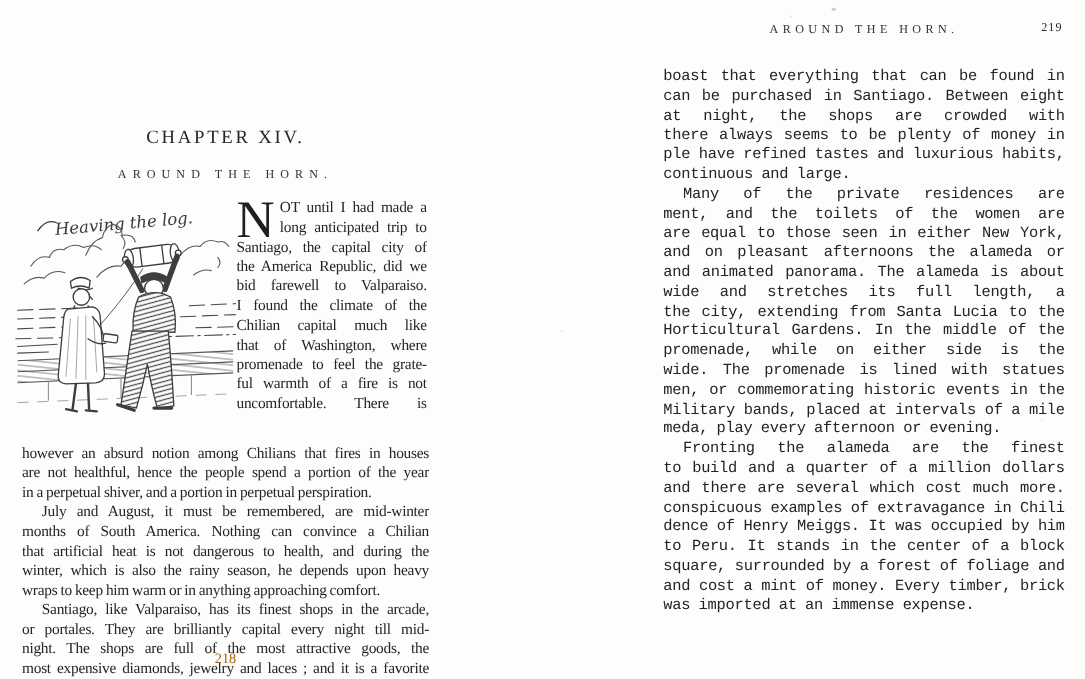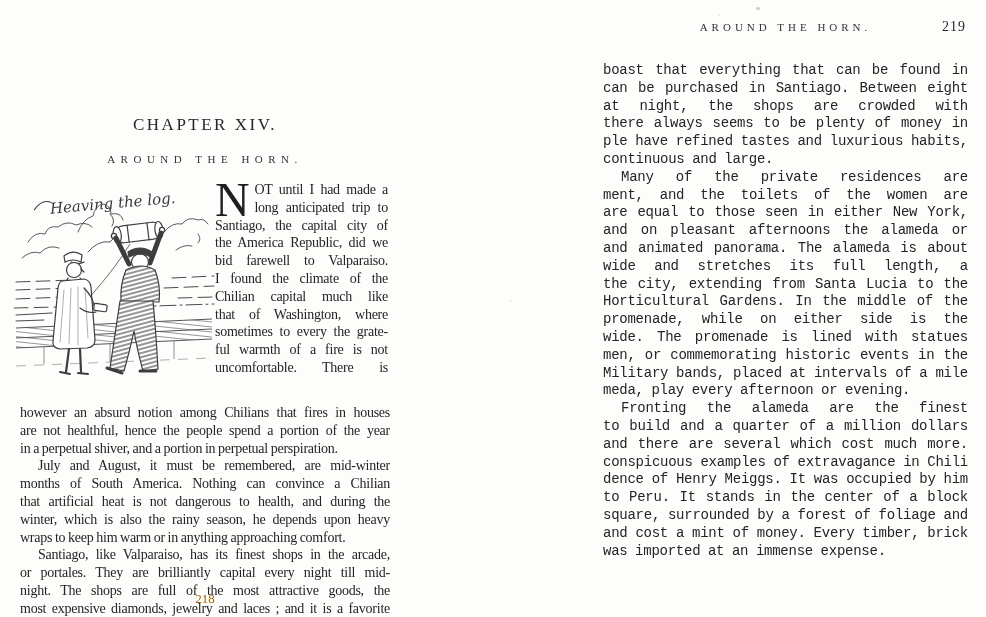--- a/index.html
+++ b/index.html
@@ -25,21 +25,21 @@
     text-align:center; font-size:11px; letter-spacing:5.5px; color:#333;
   }
   .running-head {
     position:absolute; left:110px; top:19px; width:365px; height:18px;
   }
   .running-head .rh-title {
     position:absolute; left:0; right:0; text-align:center;
     font-size:11px; letter-spacing:4px; color:#333; top:2px;
   }
   .running-head .rh-folio {
-    position:absolute; right:2px; top:0; font-size:14px; letter-spacing:1px; color:#262626;
+    position:absolute; right:2px; top:0; font-size:11px; letter-spacing:1px; color:#262626;
   }
   .folio-left {
     position:absolute; left:20px; top:591px; width:370px;
     text-align:center; font-size:13px; color:#a16207;
   }
 
   .bodytext { font-size:14px; letter-spacing:-0.25px; word-spacing:-0.5px; color:#242424; }
   .tline {
     height:17.8px; line-height:17.8px; overflow:hidden;
     text-align:justify; text-align-last:justify;
@@ -177,21 +177,21 @@
       <span class="dropcap">N</span>
       <div>
           <div class="tline">OT until I had made a</div>
           <div class="tline">long anticipated trip to</div>
           <div class="tline">Santiago, the capital city of</div>
           <div class="tline">the America Republic, did we</div>
           <div class="tline">bid farewell to Valparaiso.</div>
           <div class="tline">I found the climate of the</div>
           <div class="tline">Chilian capital much like</div>
           <div class="tline">that of Washington, where</div>
-          <div class="tline">sometimes to every the grate-</div>
+          <div class="tline">promenade to feel the grate-</div>
           <div class="tline">ful warmth of a fire is not</div>
           <div class="tline">uncomfortable. There is</div>
         </div>
     </div>
 
     <div class="left-lines bodytext">
         <div class="tline">however an absurd notion among Chilians that fires in houses</div>
         <div class="tline">are not healthful, hence the people spend a portion of the year</div>
         <div class="tline end">in a perpetual shiver, and a portion in perpetual perspiration.</div>
         <div class="tline indent">July and August, it must be remembered, are mid-winter</div>

